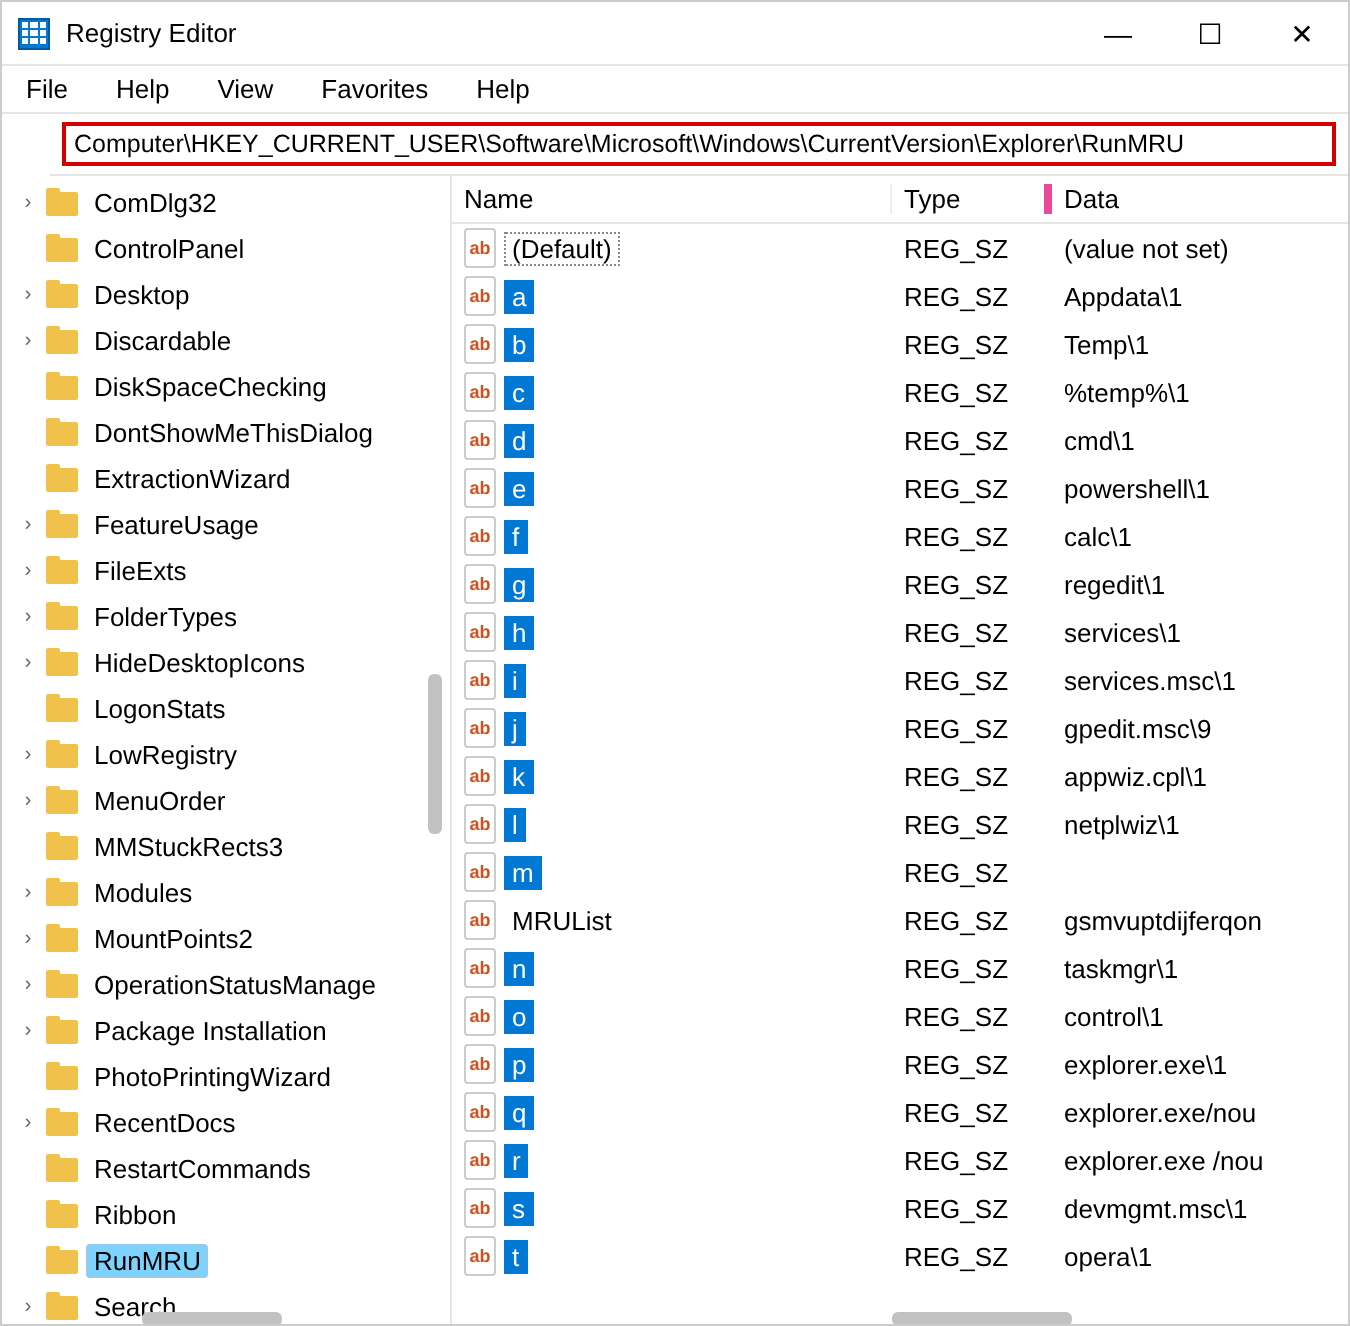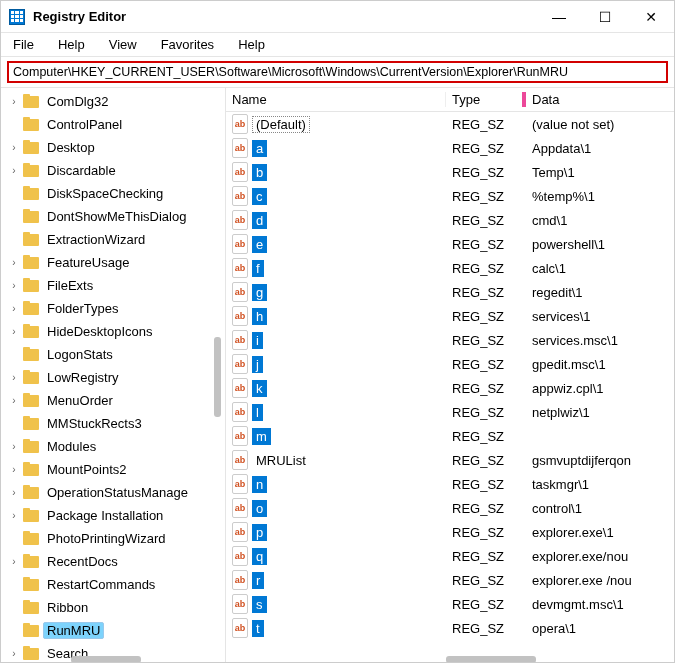--- a/index.html
+++ b/index.html
@@ -1,25 +1,25 @@
 <!DOCTYPE html>
 <html><head>
 <meta charset="utf-8">
 <style>
 * { box-sizing: border-box; margin: 0; padding: 0; }
 body { font-family: "Segoe UI", Tahoma, sans-serif; font-size: 13px; background: #fff; width: 675px; height: 663px; overflow: hidden; border: 1px solid #ccc; }
 .titlebar { height: 32px; display: flex; align-items: center; padding: 0 0 0 8px; border-bottom: 1px solid #e5e5e5; }
 .titlebar .app-icon { width: 16px; height: 16px; background: #0078d4; border: 1px solid #005a9e; display: grid; grid-template-columns: repeat(3,1fr); grid-template-rows: repeat(3,1fr); gap: 1px; padding: 1px; margin-right: 8px; }
 .titlebar .app-icon span { background: #fff; }
-.titlebar .title { flex: 1; font-size: 13px; font-weight: bold; }
+.titlebar .title { flex: 1; font-size: 13px; }
 .win-controls { display: flex; height: 100%; }
 .win-btn { width: 46px; display: flex; align-items: center; justify-content: center; font-size: 14px; cursor: pointer; }
 .menubar { height: 24px; display: flex; align-items: center; padding: 0 8px; gap: 16px; font-size: 13px; border-bottom: 1px solid #e5e5e5; }
 .menubar span { cursor: pointer; padding: 2px 4px; }
-.addrbar { padding: 4px 6px; border-bottom: 1px solid #e5e5e5; }
+.addrbar { padding: 4px 6px; border-bottom: 1px solid #e5e5e5; margin-left: 24px; }
 .addrbox { border: 2px solid #d20000; padding: 2px 4px; font-size: 12.5px; white-space: nowrap; overflow: hidden; }
 .content { display: flex; height: calc(100% - 32px - 24px - 28px); }
 .tree { width: 225px; overflow: hidden; position: relative; border-right: 1px solid #e5e5e5; }
 .tree-inner { padding: 2px 0; overflow-x: auto; overflow-y: hidden; height: 100%; }
 .tree-row { display: flex; align-items: center; height: 23px; padding-left: 6px; white-space: nowrap; cursor: pointer; }
 .tree-row .chev { width: 14px; height: 14px; display: flex; align-items: center; justify-content: center; color: #666; font-size: 10px; }
 .chev.none { visibility: hidden; }
 .tree-row .folder { width: 16px; height: 16px; margin: 0 4px 0 2px; position: relative; }
 .folder::before { content:""; position:absolute; left:0; top:2px; width:16px; height:12px; background:#f0c24b; border-radius:1px; }
 .folder::after { content:""; position:absolute; left:0; top:0; width:7px; height:3px; background:#f0c24b; border-radius:1px 1px 0 0; }
@@ -297,21 +297,21 @@
           </div>
           <div class="cell-type">REG_SZ</div>
           <div class="cell-data">services.msc\1</div>
         </div>
         <div class="list-row sel">
           <div class="cell-name">
             <span class="val-icon">ab</span>
             <span class="value-label">j</span>
           </div>
           <div class="cell-type">REG_SZ</div>
-          <div class="cell-data">gpedit.msc\1</div>
+          <div class="cell-data">gpedit.msc\9</div>
         </div>
         <div class="list-row sel">
           <div class="cell-name">
             <span class="val-icon">ab</span>
             <span class="value-label">k</span>
           </div>
           <div class="cell-type">REG_SZ</div>
           <div class="cell-data">appwiz.cpl\1</div>
         </div>
         <div class="list-row sel">

